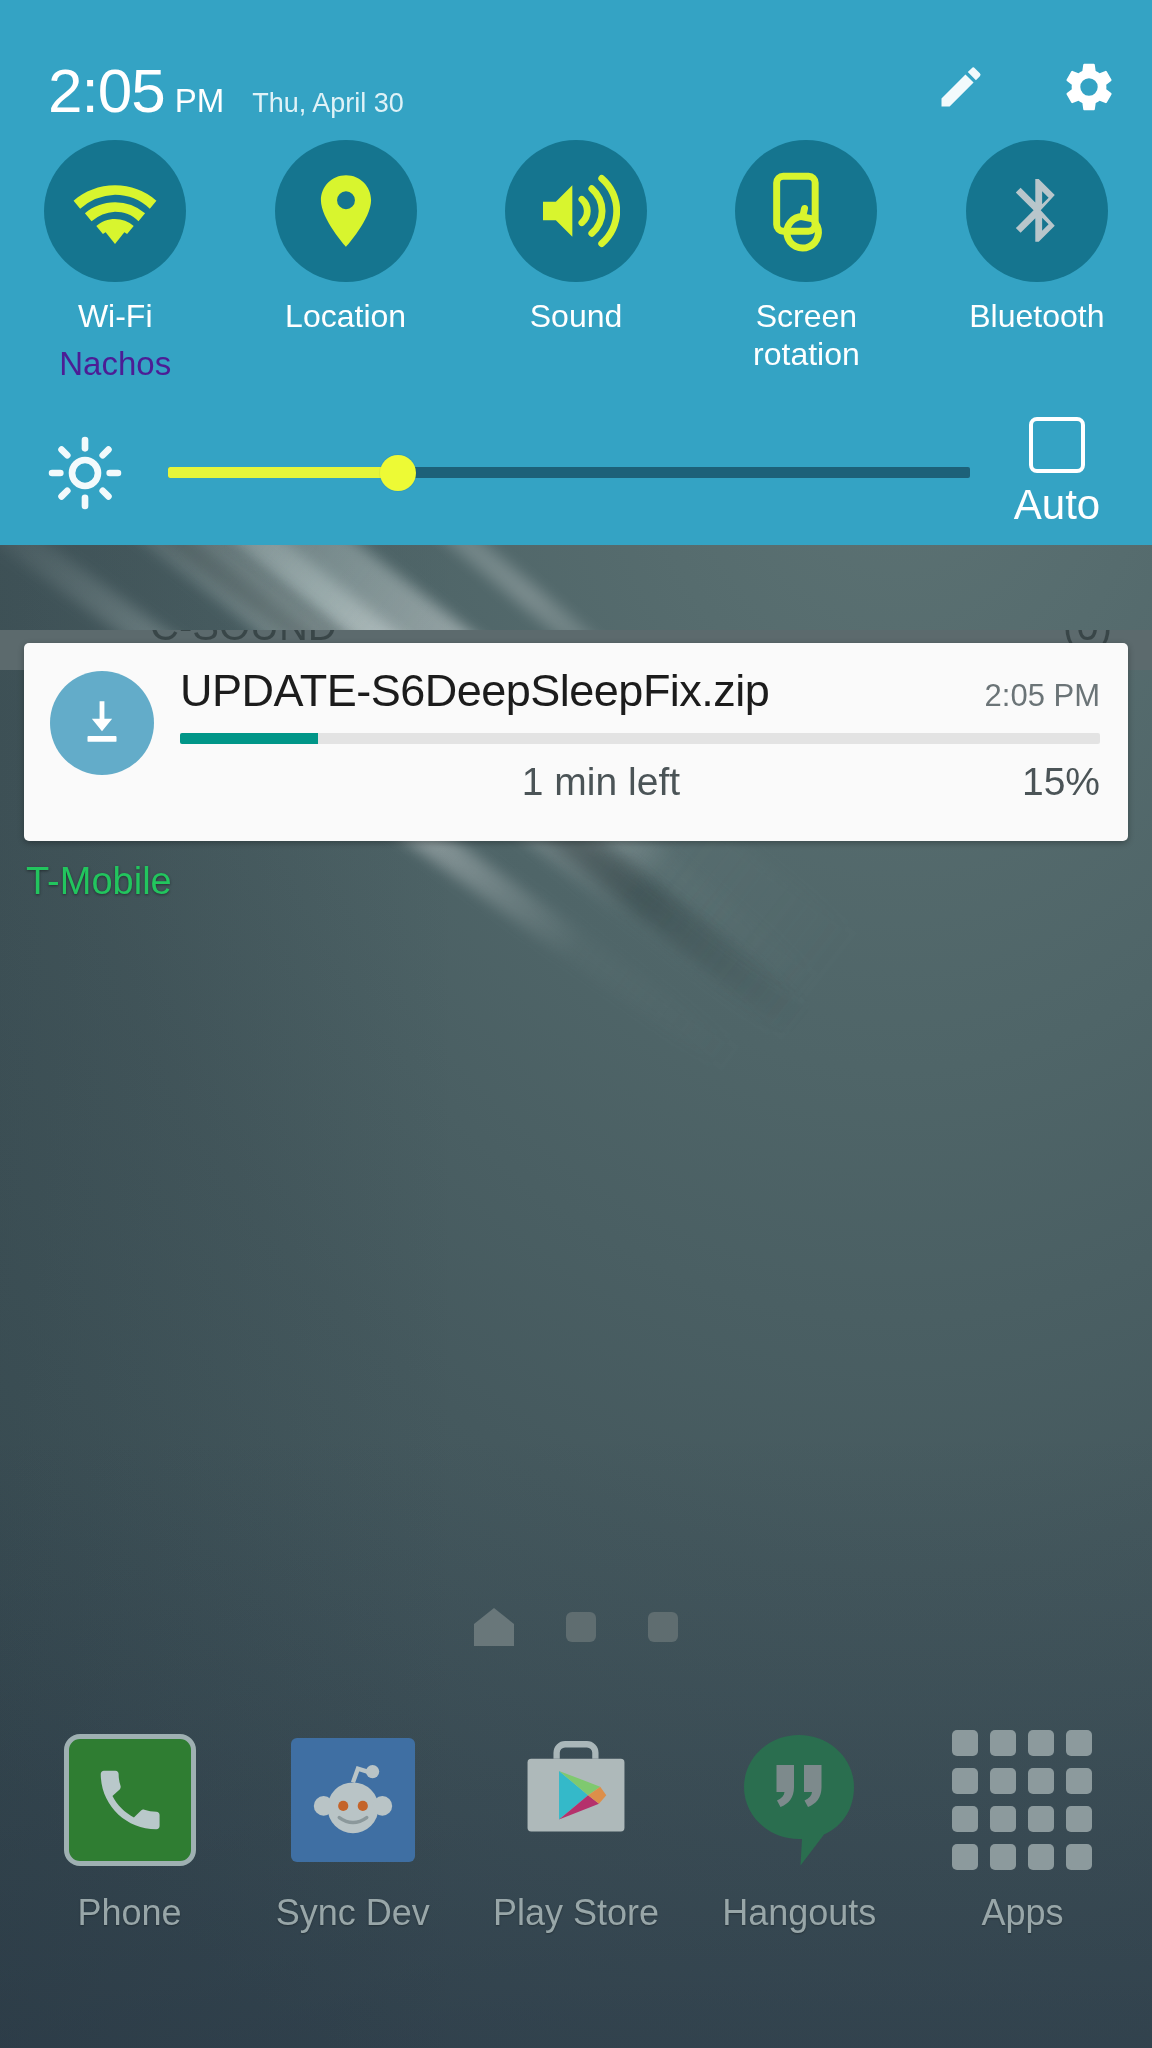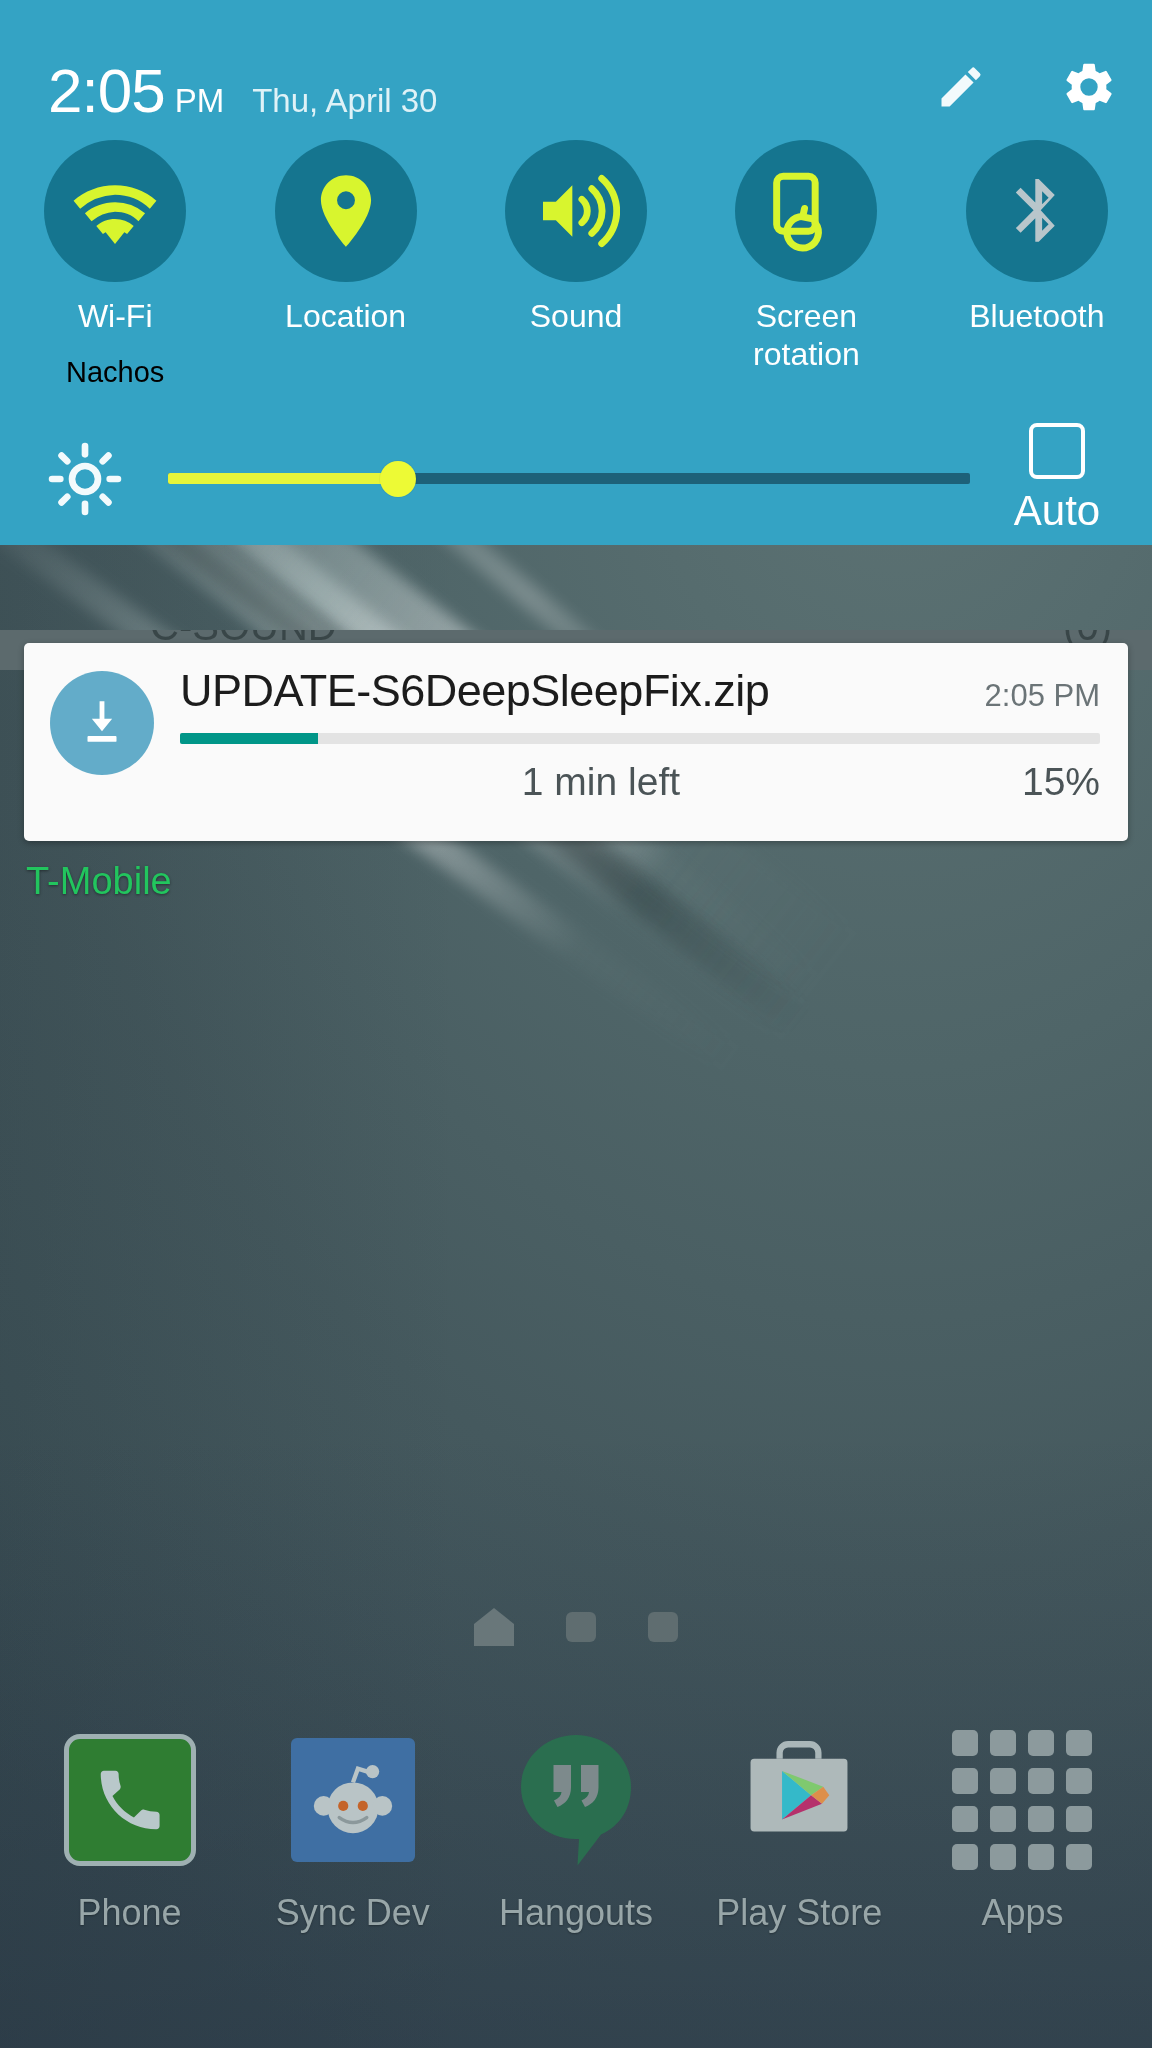--- a/index.html
+++ b/index.html
@@ -45,33 +45,33 @@
   #panel {
     position:absolute; left:0; top:0; width:1152px; height:545px;
     background:#34a3c4; z-index:5;
   }
   #status-row {
     display:flex; align-items:flex-end; padding:38px 34px 0 48px; height:122px;
   }
   .clock-wrap { display:flex; align-items:baseline; flex:1; }
   .clock-time { font-size:62px; color:#ffffff; line-height:1; letter-spacing:-1px; }
   .clock-ampm { font-size:33px; color:#ffffff; margin-left:10px; line-height:1; }
-  .clock-date { font-size:33px; color:#dff2f7; margin-left:28px; line-height:1; }
+  .clock-date { font-size:27px; color:#dff2f7; margin-left:28px; line-height:1; }
   .hdr-icons { display:flex; align-items:center; gap:70px; padding-bottom:6px; }
   .hdr-icon { width:58px; height:58px; display:flex; align-items:center; justify-content:center; }
 
   
   #toggles { display:flex; padding:18px 0 0 0; }
   .toggle { flex:1; display:flex; flex-direction:column; align-items:center; }
   .tg-circle {
     width:142px; height:142px; border-radius:50%; background:#15758f;
     display:flex; align-items:center; justify-content:center;
   }
   .tg-label { margin-top:16px; font-size:32px; color:#ffffff; text-align:center; line-height:1.18; }
-  .tg-sub { margin-top:20px; font-size:29px; color:#000000; text-align:center; }
+  .tg-sub { margin-top:9px; font-size:33px; color:#4c1d95; text-align:center; }
 
   
   #brightness { display:flex; align-items:center; padding:34px 30px 0 40px; }
   .br-icon { width:90px; display:flex; justify-content:center; align-items:center; }
   .slider-area { flex:1; display:flex; align-items:center; padding:0 22px 0 38px; position:relative; height:60px; }
   .sl-track { position:absolute; left:38px; right:22px; height:11px; background:#1d6179; border-radius:2px; }
   .sl-fill { position:absolute; left:38px; height:11px; background:#e6f53a; border-radius:2px; width:230px; }
   .sl-thumb {
     position:absolute; left:250px; width:36px; height:36px; border-radius:50%;
     background:#edfa35; box-shadow:0 0 0 1px rgba(0,0,0,0.04);
@@ -205,47 +205,47 @@
           <circle cx="29" cy="27" r="2.6" fill="#c4642a"></circle>
           <path d="M17 33 q7 5 14 0" stroke="#8b989b" stroke-width="1.8" fill="none" stroke-linecap="round"></path>
         </svg>
       </div>
     </div>
     <div class="dk-label">Sync Dev</div>
   </div>
 
   <div class="dk-item">
     <div class="dk-icon">
-      <div class="ic-hangouts">
-        <svg width="130" height="140" viewBox="0 0 52 56">
-          <path fill="#2a6e4f" d="M26 2C13.8 2 4 11.3 4 22.8 4 34.3 13.8 43.6 26 43.6h1.2l-.6 10.6 9.4-12.4C44 38.2 48 31 48 22.8 48 11.3 38.2 2 26 2z"></path>
-          <path fill="#7d8a8c" d="M17 14h7v9c0 4-2.2 6.6-5.4 7.8l-1.4-2.6c1.9-.8 2.9-2 3-3.4H17V14z"></path>
-          <path fill="#7d8a8c" d="M28 14h7v9c0 4-2.2 6.6-5.4 7.8l-1.4-2.6c1.9-.8 2.9-2 3-3.4H28V14z"></path>
-        </svg>
-      </div>
-    </div>
-    <div class="dk-label">Hangouts</div>
-  </div>
-
-  <div class="dk-item">
-    <div class="dk-icon">
       <div class="ic-play">
         <svg width="126" height="126" viewBox="0 0 52 52">
           <path d="M18 9 V6.5 a3.5 3.5 0 0 1 3.5-3.5 h9 A3.5 3.5 0 0 1 34 6.5 V9" stroke="#aab7b9" stroke-width="2.6" fill="none"></path>
           <rect x="6" y="9" width="40" height="30" rx="1.5" fill="#aeb9ba"></rect>
           <g>
             <path d="M19 14 L19 34 L31 24 Z" fill="#34b9c9"></path>
             <path d="M19 14 L31 24 L36 20.5 Z" fill="#7fc96f"></path>
             <path d="M19 34 L31 24 L35.5 27.5 Z" fill="#b5316c"></path>
             <path d="M31 24 L36 20.5 L38.5 24 L35.5 27.5 Z" fill="#dd8f4a"></path>
           </g>
         </svg>
       </div>
     </div>
     <div class="dk-label">Play Store</div>
+  </div>
+
+  <div class="dk-item">
+    <div class="dk-icon">
+      <div class="ic-hangouts">
+        <svg width="130" height="140" viewBox="0 0 52 56">
+          <path fill="#2a6e4f" d="M26 2C13.8 2 4 11.3 4 22.8 4 34.3 13.8 43.6 26 43.6h1.2l-.6 10.6 9.4-12.4C44 38.2 48 31 48 22.8 48 11.3 38.2 2 26 2z"></path>
+          <path fill="#7d8a8c" d="M17 14h7v9c0 4-2.2 6.6-5.4 7.8l-1.4-2.6c1.9-.8 2.9-2 3-3.4H17V14z"></path>
+          <path fill="#7d8a8c" d="M28 14h7v9c0 4-2.2 6.6-5.4 7.8l-1.4-2.6c1.9-.8 2.9-2 3-3.4H28V14z"></path>
+        </svg>
+      </div>
+    </div>
+    <div class="dk-label">Hangouts</div>
   </div>
 
   <div class="dk-item">
     <div class="dk-icon">
       <div class="ic-apps">
         <i></i>
           <i></i>
           <i></i>
           <i></i>
         <i></i>

